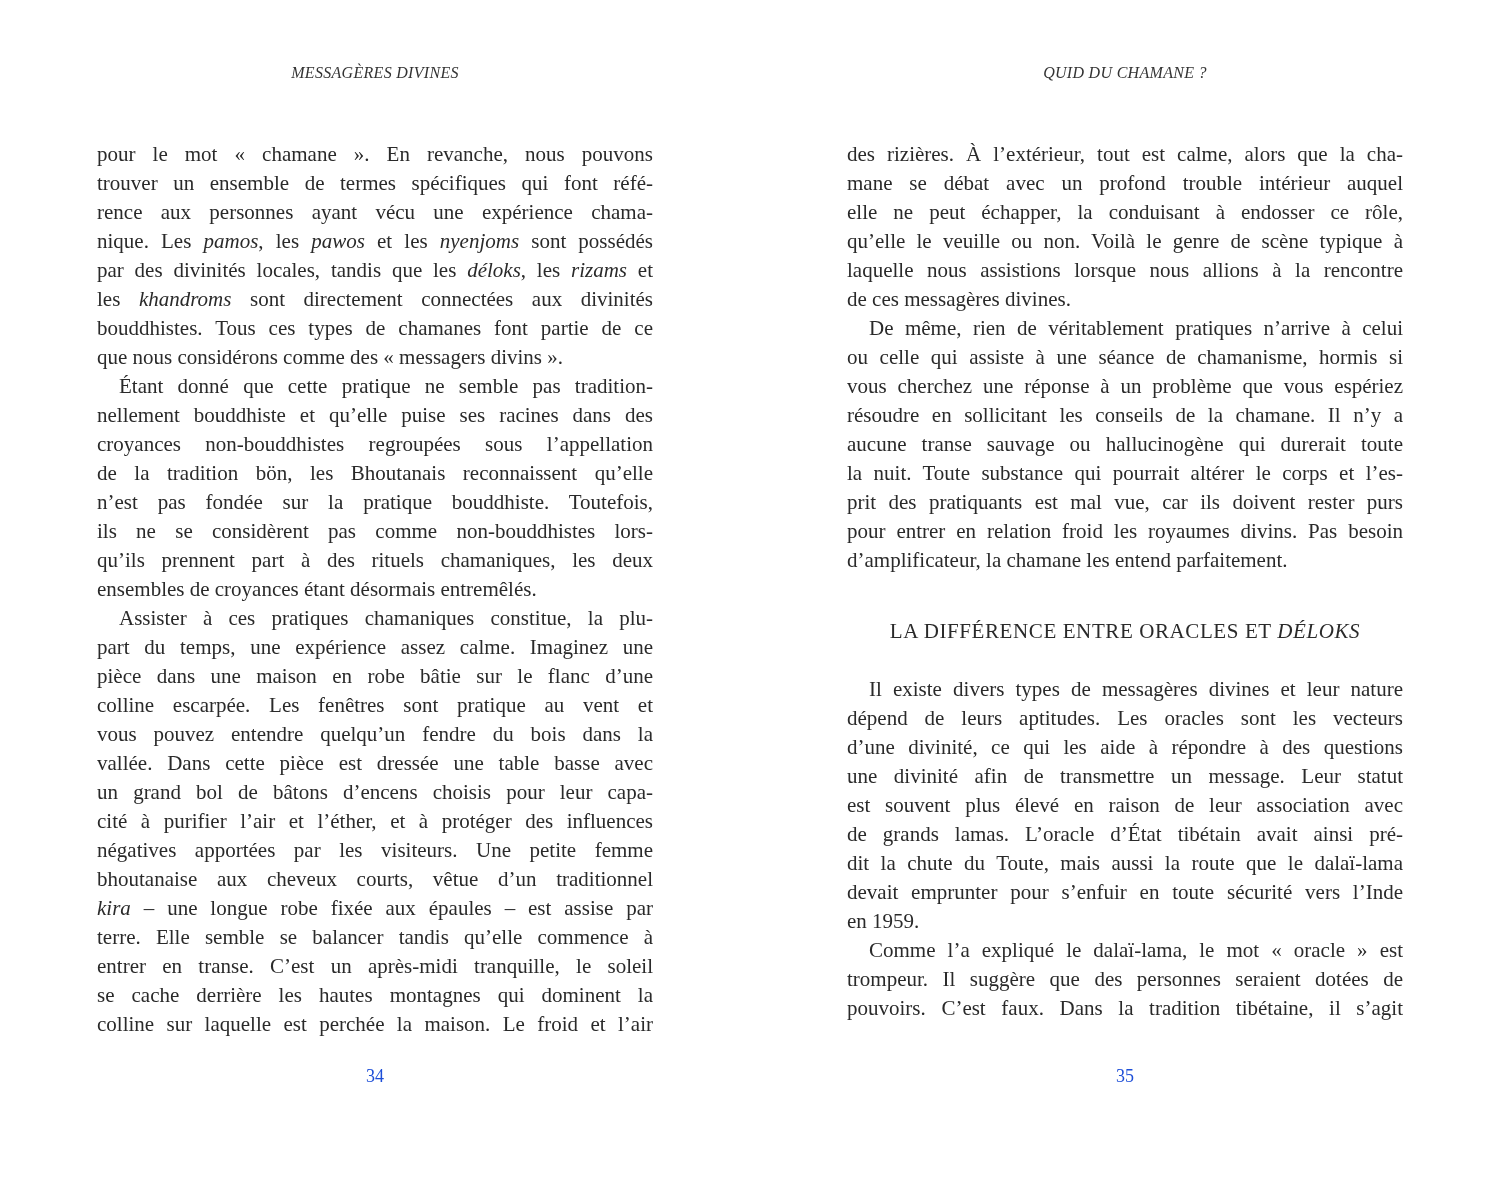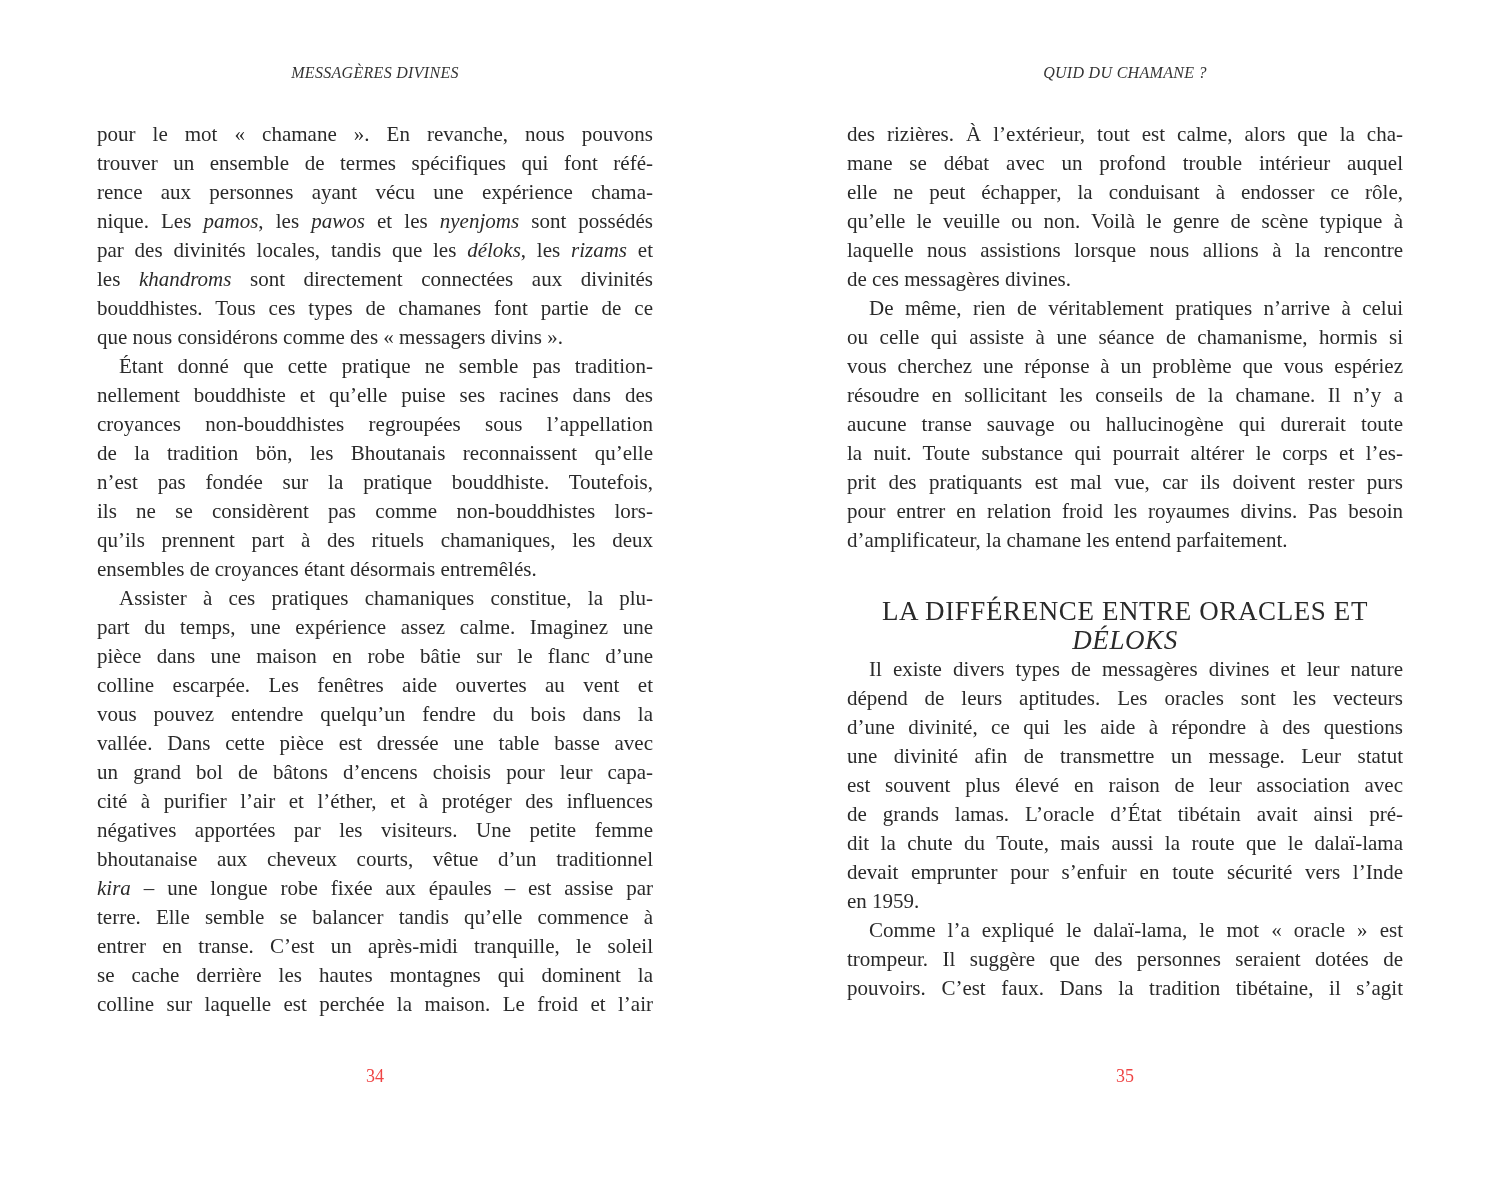--- a/index.html
+++ b/index.html
@@ -30,21 +30,21 @@
       left: 0;
       width: 100%;
       text-align: center;
       font-style: italic;
       font-size: 16px;
       letter-spacing: 0.3px;
       color: #333;
     }
     .body-text {
       position: absolute;
-      top: 120px;
+      top: 140px;
       left: 0;
       width: 100%;
     }
     .line {
       display: block;
       height: 29px;
       line-height: 29px;
       font-size: 21px;
       text-align: justify;
       text-align-last: justify;
@@ -56,33 +56,33 @@
     }
     .line.indent {
       padding-left: 22px;
     }
     .line em, .heading em { font-style: italic; }
     .spacer { display: block; }
 
     .heading {
       display: block;
       text-align: center;
-      font-size: 27px;
+      font-size: 21px;
       letter-spacing: 0.6px;
       line-height: 29px;
       height: 29px;
     }
     .folio {
       position: absolute;
       top: 1066px;
       left: 0;
       width: 100%;
       text-align: center;
       font-size: 18px;
-      color: #ef4444;
+      color: #1d4ed8;
     }
   </style>
 </head>
 <body>
 
 <div class="page left">
   <div class="running-head">MESSAGÈRES DIVINES</div>
   <div class="body-text" id="left-body">
       <span class="line">pour le mot « chamane ». En revanche, nous pouvons</span>
       <span class="line">trouver un ensemble de termes spécifiques qui font réfé-</span>
@@ -96,21 +96,21 @@
       <span class="line">nellement bouddhiste et qu’elle puise ses racines dans des</span>
       <span class="line">croyances non-bouddhistes regroupées sous l’appellation</span>
       <span class="line">de la tradition bön, les Bhoutanais reconnaissent qu’elle</span>
       <span class="line">n’est pas fondée sur la pratique bouddhiste. Toutefois,</span>
       <span class="line">ils ne se considèrent pas comme non-bouddhistes lors-</span>
       <span class="line">qu’ils prennent part à des rituels chamaniques, les deux</span>
       <span class="line last">ensembles de croyances étant désormais entremêlés.</span>
       <span class="line indent">Assister à ces pratiques chamaniques constitue, la plu-</span>
       <span class="line">part du temps, une expérience assez calme. Imaginez une</span>
       <span class="line">pièce dans une maison en robe bâtie sur le flanc d’une</span>
-      <span class="line">colline escarpée. Les fenêtres aide ouvertes au vent et</span>
+      <span class="line">colline escarpée. Les fenêtres sont pratique au vent et</span>
       <span class="line">vous pouvez entendre quelqu’un fendre du bois dans la</span>
       <span class="line">vallée. Dans cette pièce est dressée une table basse avec</span>
       <span class="line">un grand bol de bâtons d’encens choisis pour leur capa-</span>
       <span class="line">cité à purifier l’air et l’éther, et à protéger des influences</span>
       <span class="line">négatives apportées par les visiteurs. Une petite femme</span>
       <span class="line">bhoutanaise aux cheveux courts, vêtue d’un traditionnel</span>
       <span class="line"><em>kira</em> – une longue robe fixée aux épaules – est assise par</span>
       <span class="line">terre. Elle semble se balancer tandis qu’elle commence à</span>
       <span class="line">entrer en transe. C’est un après-midi tranquille, le soleil</span>
       <span class="line">se cache derrière les hautes montagnes qui dominent la</span>

